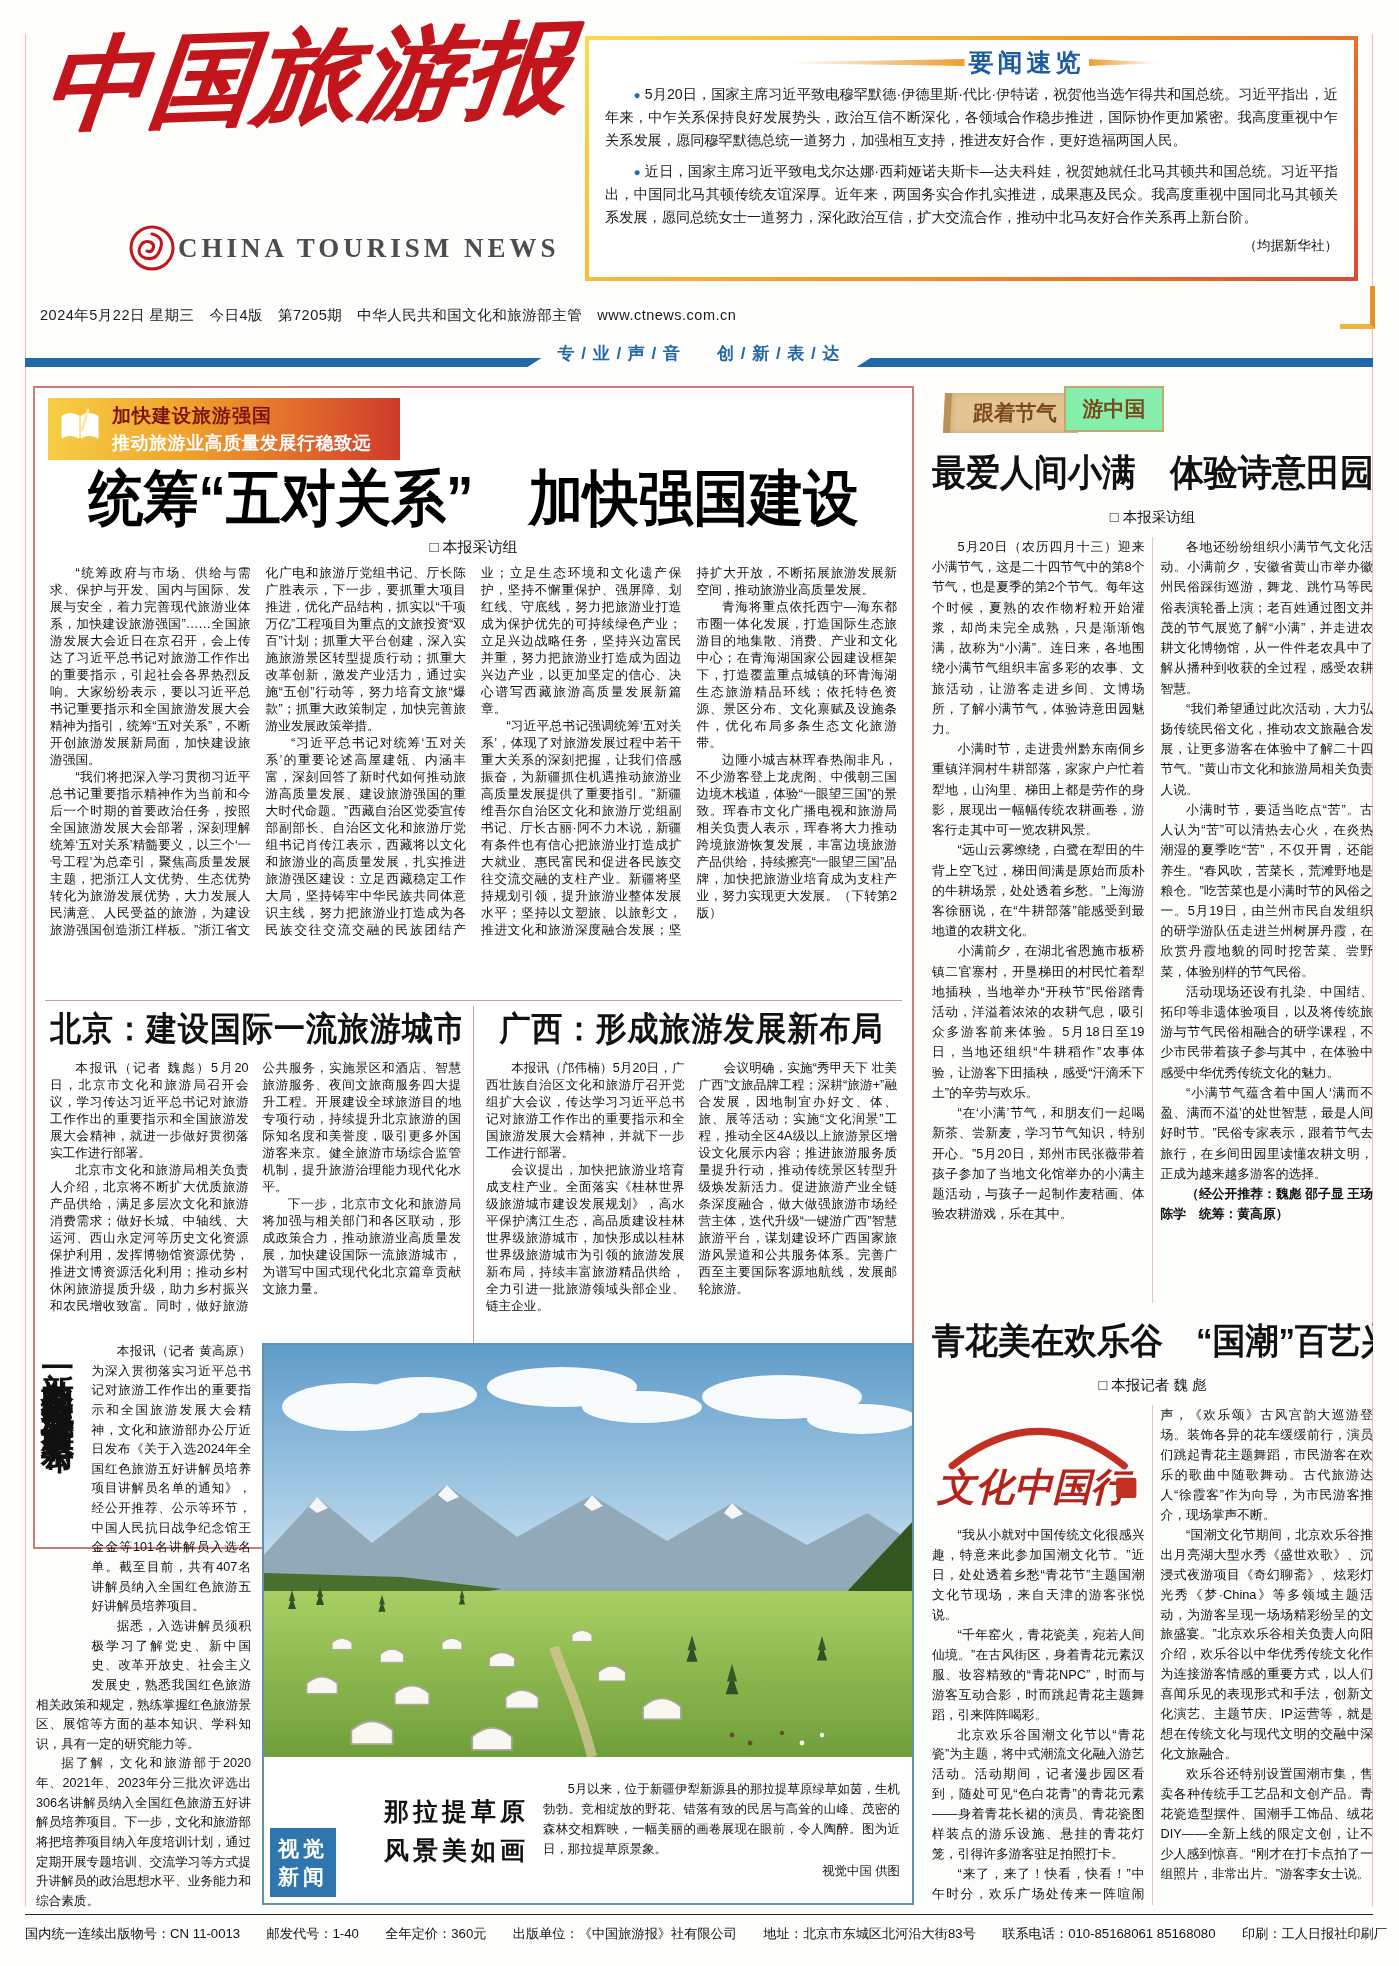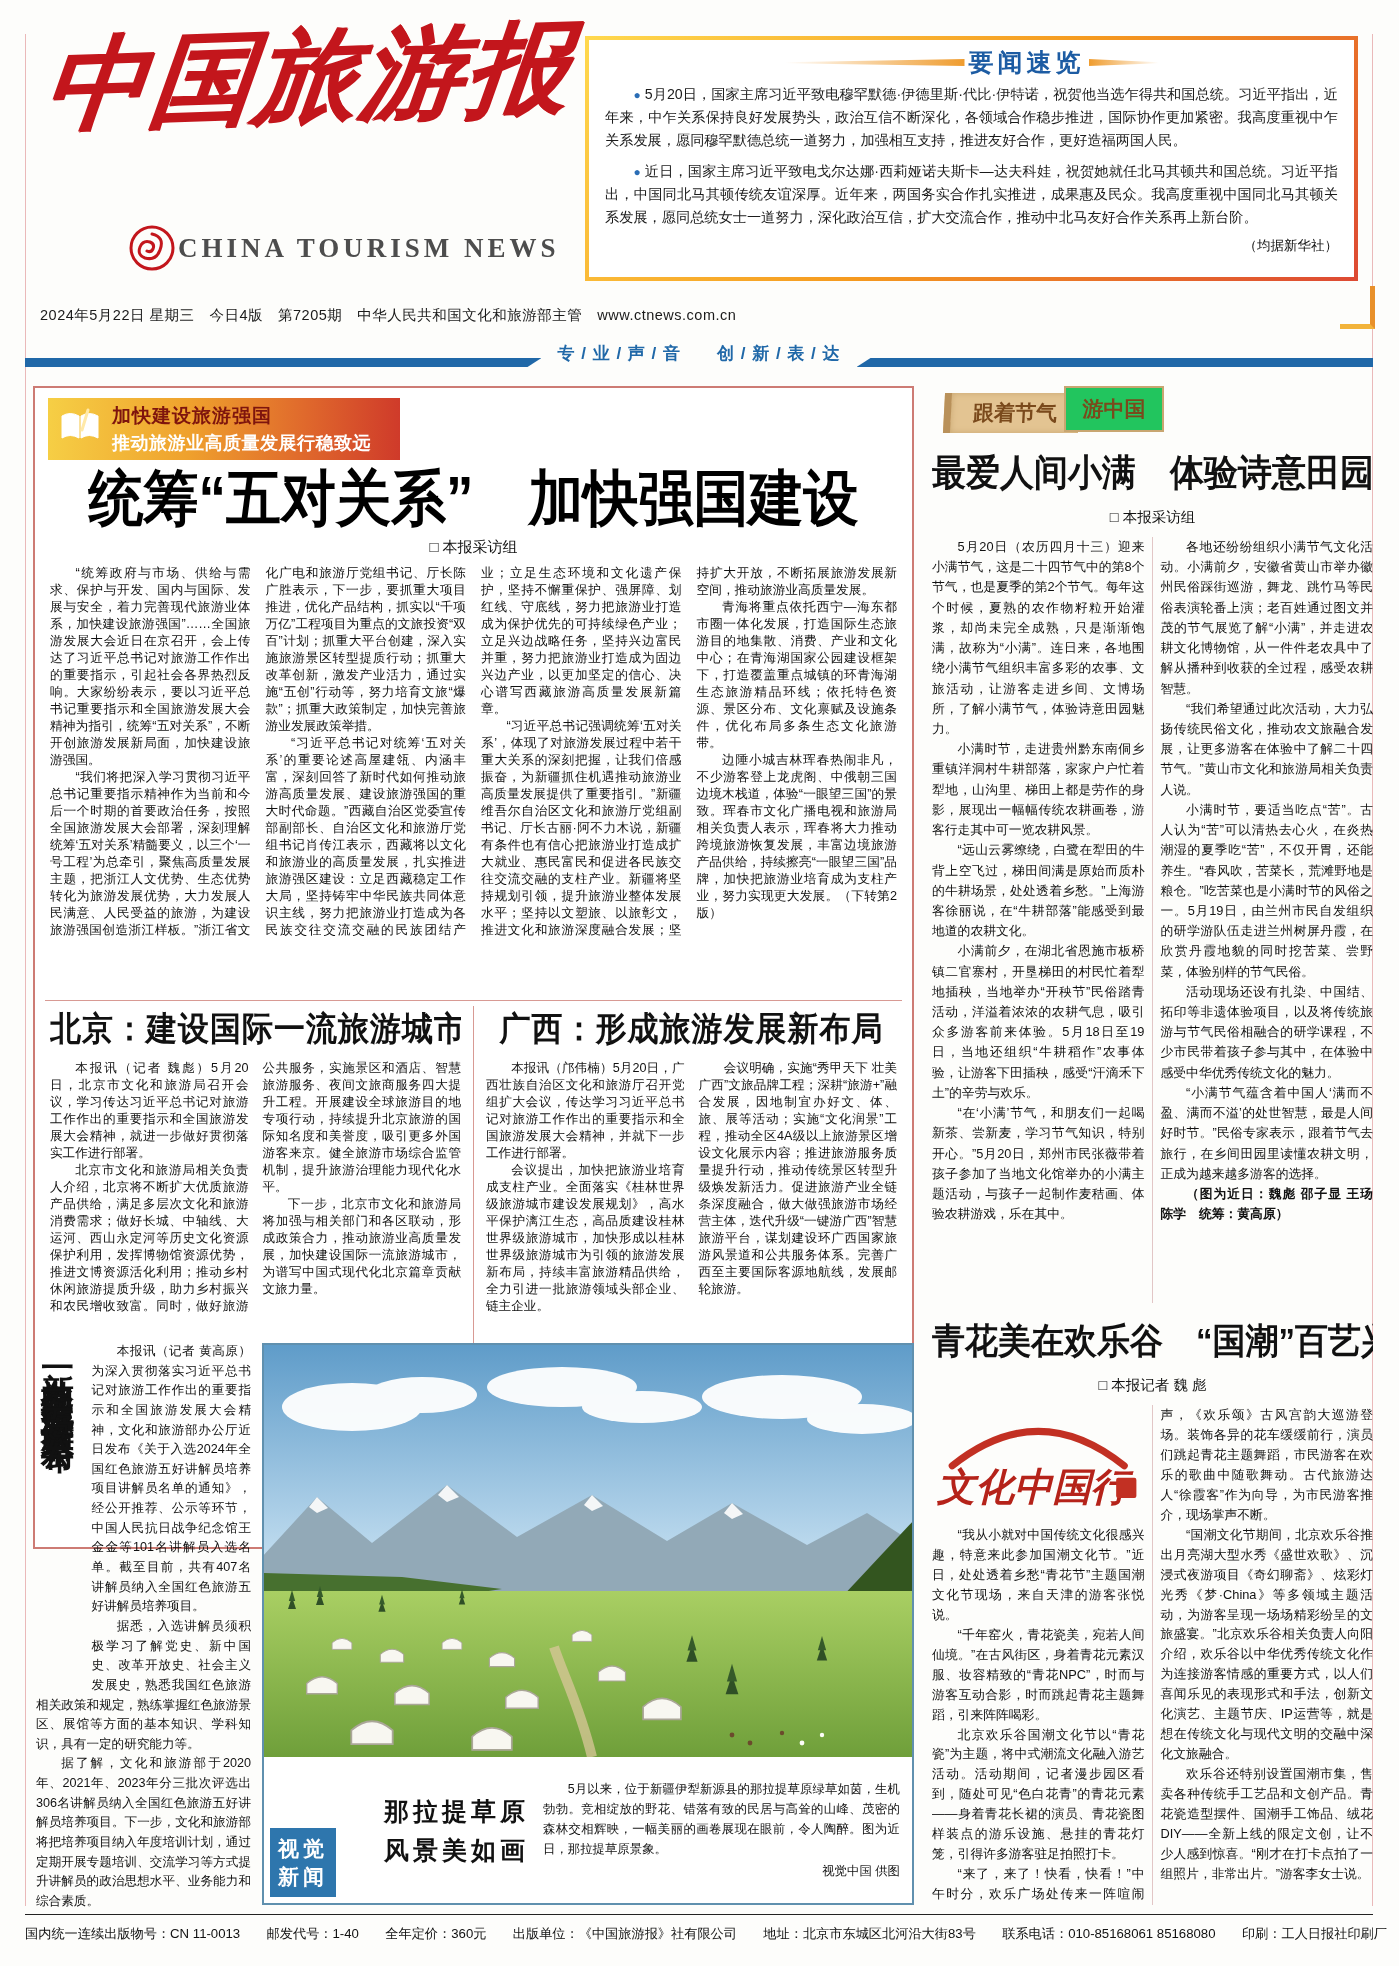--- a/index.html
+++ b/index.html
@@ -70,21 +70,21 @@
       text-align:justify;overflow:hidden;}
   .vrule{width:1px;background:#d89a94;margin:0 12px;}
 
   
   .rail{position:absolute;left:932px;top:382px;width:441px;height:1523px;overflow:hidden;}
   .badge{position:relative;height:54px;margin:2px 0 0 12px;width:230px;}
   .badge-left{position:absolute;left:0;top:9px;width:128px;height:40px;background:#e3c492;
       border-left:7px solid #b9915a;display:flex;align-items:center;justify-content:center;
       font-size:21px;font-weight:900;color:#7a4a1c;transform:skewX(-3deg);
       box-shadow:inset 0 0 6px #c8a671;}
-  .badge-right{position:absolute;left:120px;top:2px;width:100px;height:46px;background:#22c55e;
+  .badge-right{position:absolute;left:120px;top:2px;width:100px;height:46px;background:#86efac;
       border:2px solid #c8a671;box-sizing:border-box;display:flex;align-items:center;
       justify-content:center;font-size:21px;font-weight:900;color:#7a4a1c;}
   .rail-headline{margin:12px 0 0;text-align:center;font-size:34px;font-weight:900;
       transform:scaleY(1.08);white-space:nowrap;}
   .rail-byline{text-align:center;font-size:14.5px;margin:12px 0 10px;}
   .rail-body{height:766px;column-count:2;column-gap:16px;column-rule:1px solid #e2c6c6;
       font-size:12.8px;line-height:1.58;text-align:justify;overflow:hidden;}
   .tail-note{font-weight:700;}
   .qh-headline{margin:16px 0 0;text-align:center;font-size:33px;font-weight:900;
       transform:scaleY(1.08);white-space:nowrap;letter-spacing:0;}
@@ -211,21 +211,21 @@
       <p>5月20日（农历四月十三）迎来小满节气，这是二十四节气中的第8个节气，也是夏季的第2个节气。每年这个时候，夏熟的农作物籽粒开始灌浆，却尚未完全成熟，只是渐渐饱满，故称为“小满”。连日来，各地围绕小满节气组织丰富多彩的农事、文旅活动，让游客走进乡间、文博场所，了解小满节气，体验诗意田园魅力。</p>
       <p>小满时节，走进贵州黔东南侗乡重镇洋洞村牛耕部落，家家户户忙着犁地，山沟里、梯田上都是劳作的身影，展现出一幅幅传统农耕画卷，游客行走其中可一览农耕风景。</p>
       <p>“远山云雾缭绕，白鹭在犁田的牛背上空飞过，梯田间满是原始而质朴的牛耕场景，处处透着乡愁。”上海游客徐丽说，在“牛耕部落”能感受到最地道的农耕文化。</p>
       <p>小满前夕，在湖北省恩施市板桥镇二官寨村，开垦梯田的村民忙着犁地插秧，当地举办“开秧节”民俗踏青活动，洋溢着浓浓的农耕气息，吸引众多游客前来体验。5月18日至19日，当地还组织“牛耕稻作”农事体验，让游客下田插秧，感受“汗滴禾下土”的辛劳与欢乐。</p>
       <p>“在‘小满’节气，和朋友们一起喝新茶、尝新麦，学习节气知识，特别开心。”5月20日，郑州市民张薇带着孩子参加了当地文化馆举办的小满主题活动，与孩子一起制作麦秸画、体验农耕游戏，乐在其中。</p>
       <p>各地还纷纷组织小满节气文化活动。小满前夕，安徽省黄山市举办徽州民俗踩街巡游，舞龙、跳竹马等民俗表演轮番上演；老百姓通过图文并茂的节气展览了解“小满”，并走进农耕文化博物馆，从一件件老农具中了解从播种到收获的全过程，感受农耕智慧。</p>
       <p>“我们希望通过此次活动，大力弘扬传统民俗文化，推动农文旅融合发展，让更多游客在体验中了解二十四节气。”黄山市文化和旅游局相关负责人说。</p>
       <p>小满时节，要适当吃点“苦”。古人认为“苦”可以清热去心火，在炎热潮湿的夏季吃“苦”，不仅开胃，还能养生。“春风吹，苦菜长，荒滩野地是粮仓。”吃苦菜也是小满时节的风俗之一。5月19日，由兰州市民自发组织的研学游队伍走进兰州树屏丹霞，在欣赏丹霞地貌的同时挖苦菜、尝野菜，体验别样的节气民俗。</p>
       <p>活动现场还设有扎染、中国结、拓印等非遗体验项目，以及将传统旅游与节气民俗相融合的研学课程，不少市民带着孩子参与其中，在体验中感受中华优秀传统文化的魅力。</p>
       <p>“小满节气蕴含着中国人‘满而不盈、满而不溢’的处世智慧，最是人间好时节。”民俗专家表示，跟着节气去旅行，在乡间田园里读懂农耕文明，正成为越来越多游客的选择。</p>
-      <p class="tail-note">（图为近日：魏彪 邵子显 王玚 陈学　统筹：黄高原）</p>
+      <p class="tail-note">（经公开推荐：魏彪 邵子显 王玚 陈学　统筹：黄高原）</p>
     </div>
     <h2 class="qh-headline">青花美在欢乐谷　“国潮”百艺兴</h2>
     <div class="rail-byline">□ 本报记者 魏 彪</div>
     <div class="qh-body">
       <div class="culture-logo">
         <svg viewBox="0 0 210 112">
           <path d="M20 60 Q105 -8 190 60" fill="none" stroke="#c23023" stroke-width="7" stroke-linecap="round"></path>
           <text x="100" y="94" text-anchor="middle" font-size="38" font-weight="bold" font-style="italic" fill="#b5231a">文化中国行</text>
           <rect x="182" y="72" width="20" height="20" rx="2" fill="#c23023"></rect>
         </svg>

